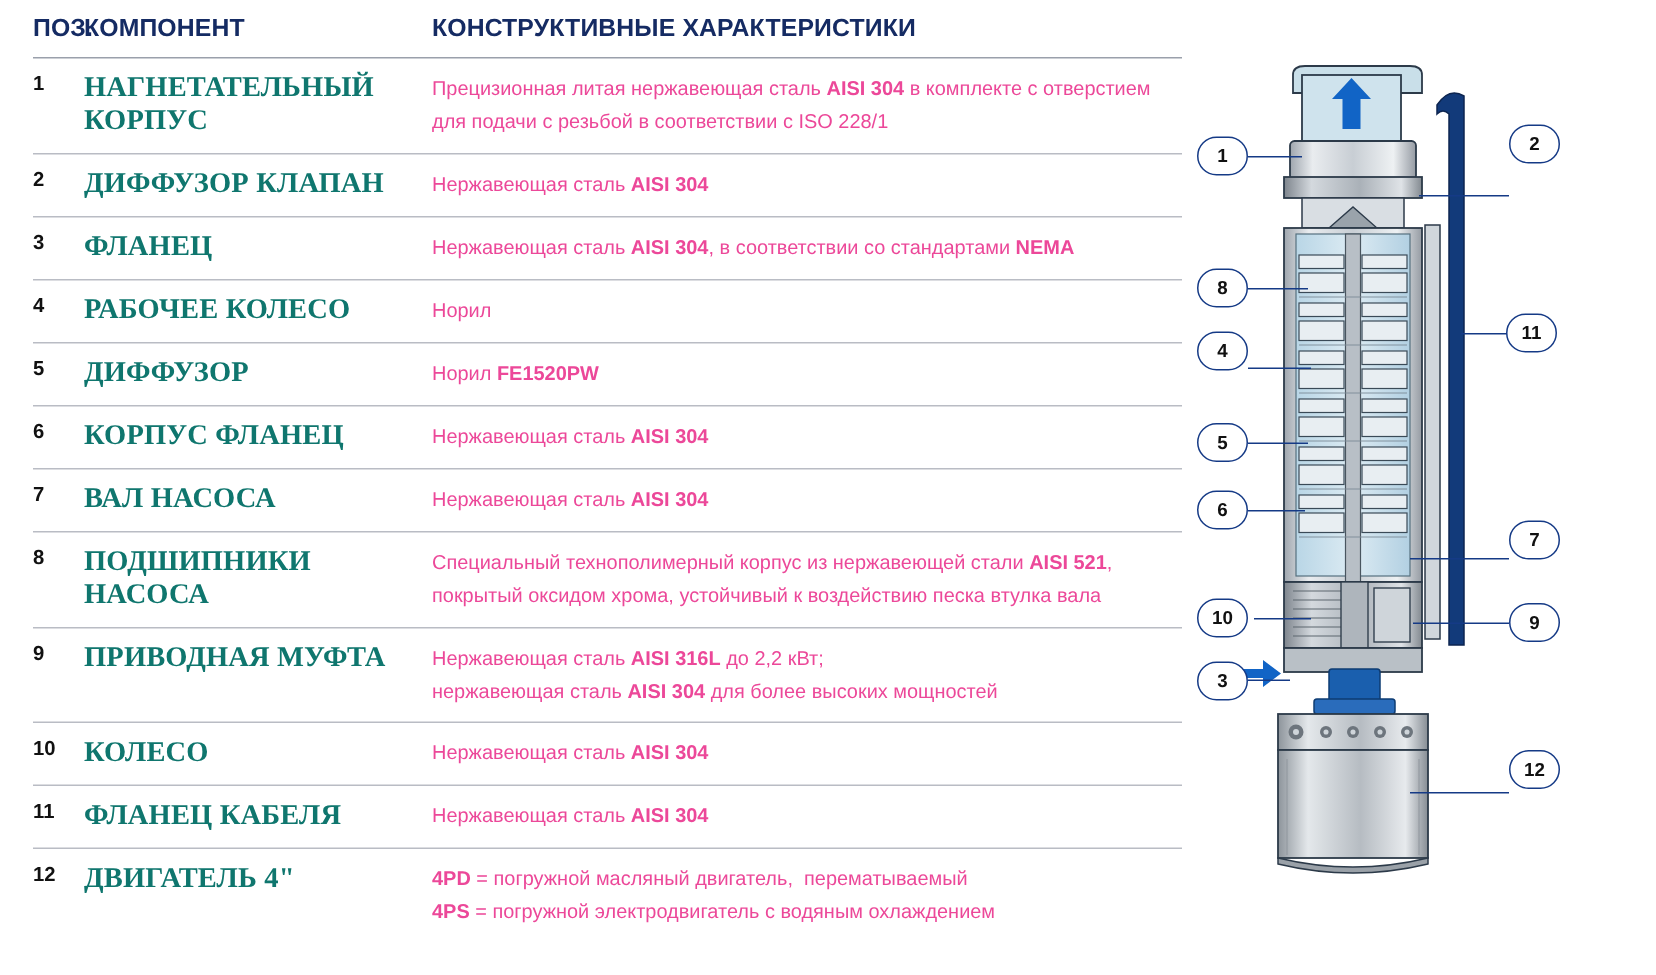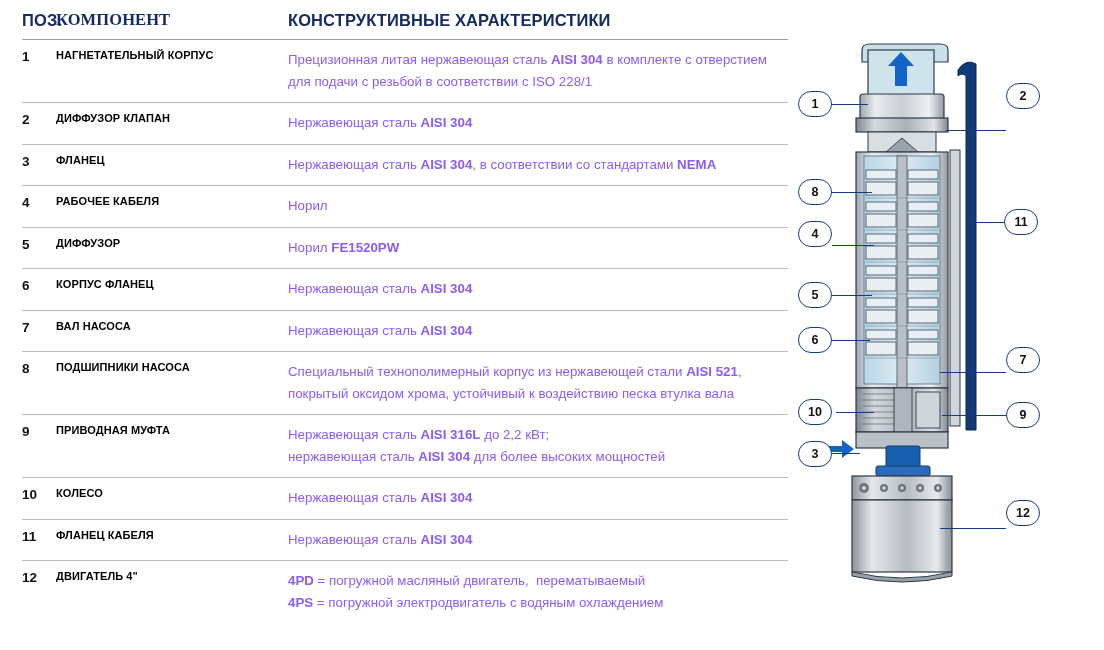--- a/index.html
+++ b/index.html
@@ -40,49 +40,50 @@
   table.spec th {
     text-align: left;
     vertical-align: bottom;
     font-size: 16.5px;
     font-weight: bold;
     color: #152b63;
     padding: 0 0 9px 0;
     letter-spacing: 0.1px;
   }
   th.h-pos { padding-left: 12px; }
-  th.h-comp { padding-left: 0; font-family: Liberation Serif, serif; }
+  th.h-comp { padding-left: 0; }
   th.h-desc { padding-left: 6px; }
 
   table.spec tr.row {
     border-top: 1px solid #b9bcc4;
   }
   table.spec tr.row.first {
     border-top: 1px solid #9aa0ab;
   }
   table.spec td {
     vertical-align: top;
     padding: 9px 0 10px 0;
   }
   td.pos {
     font-size: 13.5px;
     font-weight: bold;
     color: #111;
     padding-left: 12px;
     white-space: nowrap;
   }
   td.comp {
-    font-size: 11px;
+    font-size: 19px;
     font-weight: bold;
-    color: #000000;
+    color: #0f766e;
     letter-spacing: 0.1px;
+    font-family: Liberation Serif, serif;
   }
   td.desc {
     font-size: 13.3px;
-    color: #8b5cf6;
+    color: #ec4899;
     padding-left: 6px;
     line-height: 1.62;
   }
   td.desc b { font-weight: bold; }
 
   
   .diagram {
     position: absolute;
     left: 790px;
     top: 10px;
@@ -142,21 +143,21 @@
             <td class="comp">ДИФФУЗОР КЛАПАН</td>
             <td class="desc">Нержавеющая сталь <b>AISI 304</b></td>
           </tr>
           <tr class="row">
             <td class="pos">3</td>
             <td class="comp">ФЛАНЕЦ</td>
             <td class="desc">Нержавеющая сталь <b>AISI 304</b>, в соответствии со стандартами <b>NEMA</b></td>
           </tr>
           <tr class="row">
             <td class="pos">4</td>
-            <td class="comp">РАБОЧЕЕ КАБЕЛЯ</td>
+            <td class="comp">РАБОЧЕЕ КОЛЕСО</td>
             <td class="desc">Норил</td>
           </tr>
           <tr class="row">
             <td class="pos">5</td>
             <td class="comp">ДИФФУЗОР</td>
             <td class="desc">Норил <b>FE1520PW</b></td>
           </tr>
           <tr class="row">
             <td class="pos">6</td>
             <td class="comp">КОРПУС ФЛАНЕЦ</td>

